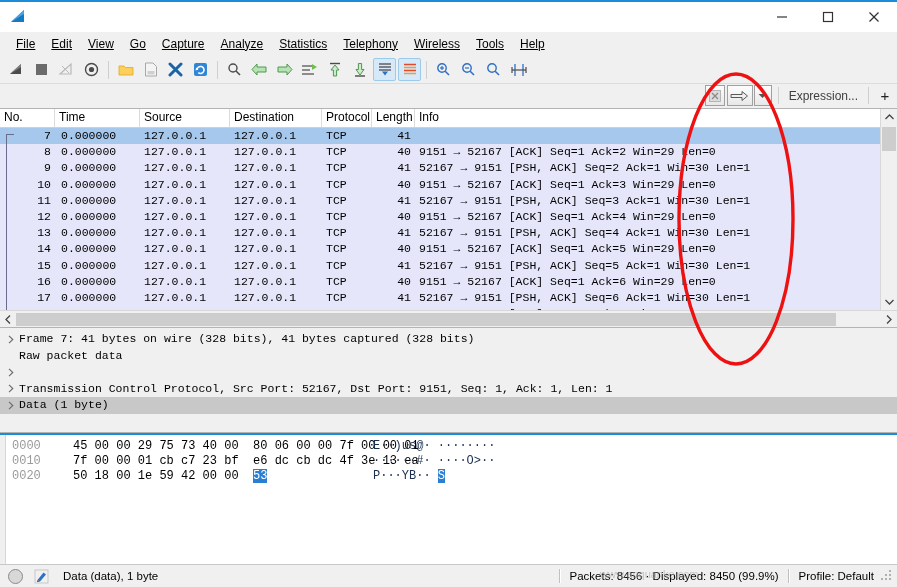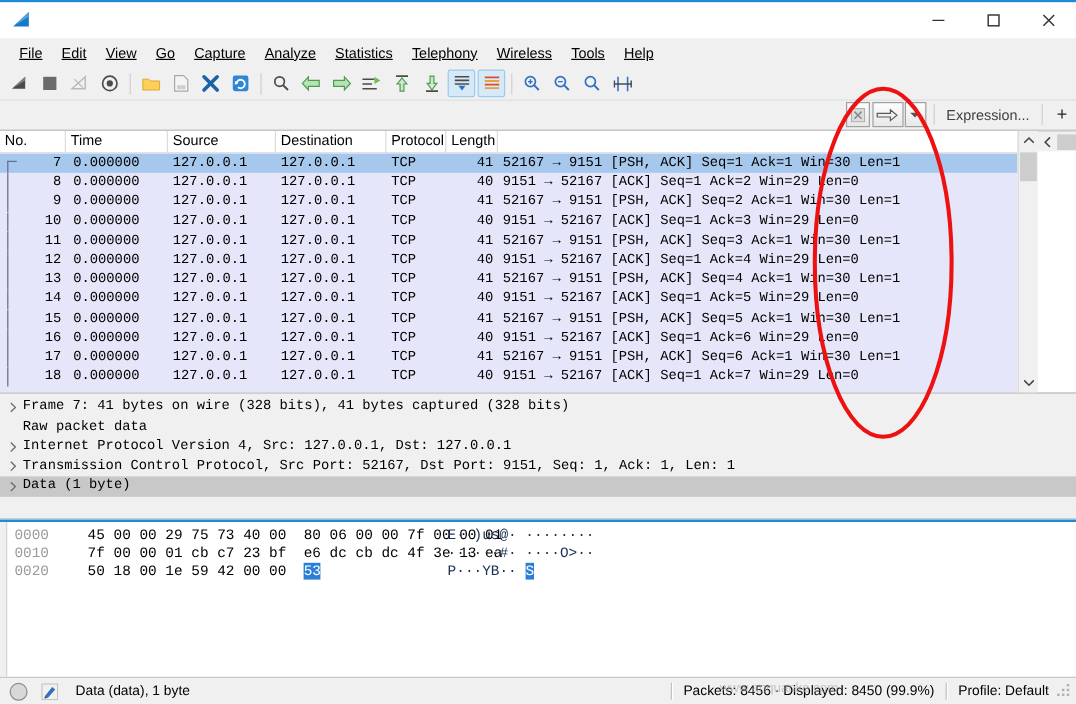--- a/index.html
+++ b/index.html
@@ -178,21 +178,21 @@
   }
 
   
   .packet-list-wrap {
     flex: 0 0 auto;
     height: 220px;
     background: #fff;
     border: 1px solid #b4b4b4;
     border-left: none; border-right: none;
     display: flex;
-    flex-direction: row;
+    flex-direction: column;
     box-sizing: border-box;
     position: relative;
   }
   .pl-body {
     display: flex;
     flex: 1 1 auto;
     min-height: 0;
   }
   .pl-cols {
     flex: 1 1 auto;
@@ -654,30 +654,30 @@
   <div class="packet-list-wrap">
     <div class="pl-body">
       <div class="pl-cols">
         <div class="pl-header">
           <div class="c-no">No.</div>
           <div class="c-time">Time</div>
           <div class="c-src">Source</div>
           <div class="c-dst">Destination</div>
           <div class="c-proto">Protocol</div>
           <div class="c-len">Length</div>
+          <div class="c-info">Info</div>
         </div>
         <div class="pl-rows" id="packet-rows">
             <div class="pl-row sel">
               <div class="c-no">7<span class="bracket"></span></div>
               <div class="c-time">0.000000</div>
               <div class="c-src">127.0.0.1</div>
               <div class="c-dst">127.0.0.1</div>
               <div class="c-proto">TCP</div>
               <div class="c-len">41</div>
-              <div class="c-info">52167 → 9151 [PSH, ACK] Seq=1 Ack=1 Win=30 Len=1</div>
             </div>
             <div class="pl-row">
               <div class="c-no">8<span class="bracket stem"></span></div>
               <div class="c-time">0.000000</div>
               <div class="c-src">127.0.0.1</div>
               <div class="c-dst">127.0.0.1</div>
               <div class="c-proto">TCP</div>
               <div class="c-len">40</div>
               <div class="c-info">9151 → 52167 [ACK] Seq=1 Ack=2 Win=29 Len=0</div>
             </div>
@@ -818,21 +818,20 @@
       <div class="dp-row">
         <span class="dp-arrow"></span>
         <span class="dp-text">Raw packet data</span>
       </div>
       <div class="dp-row">
         <span class="dp-arrow">
           <svg width="6" height="9" viewBox="0 0 6 9">
             <path d="M1 0.8 L4.8 4.5 L1 8.2" fill="none" stroke="#6a6a6a" stroke-width="1.1"></path>
           </svg>
         </span>
-        <span class="dp-text">Internet Protocol Version 4, Src: 127.0.0.1, Dst: 127.0.0.1</span>
       </div>
       <div class="dp-row">
         <span class="dp-arrow">
           <svg width="6" height="9" viewBox="0 0 6 9">
             <path d="M1 0.8 L4.8 4.5 L1 8.2" fill="none" stroke="#6a6a6a" stroke-width="1.1"></path>
           </svg>
         </span>
         <span class="dp-text">Transmission Control Protocol, Src Port: 52167, Dst Port: 9151, Seq: 1, Ack: 1, Len: 1</span>
       </div>
       <div class="dp-row selected">

